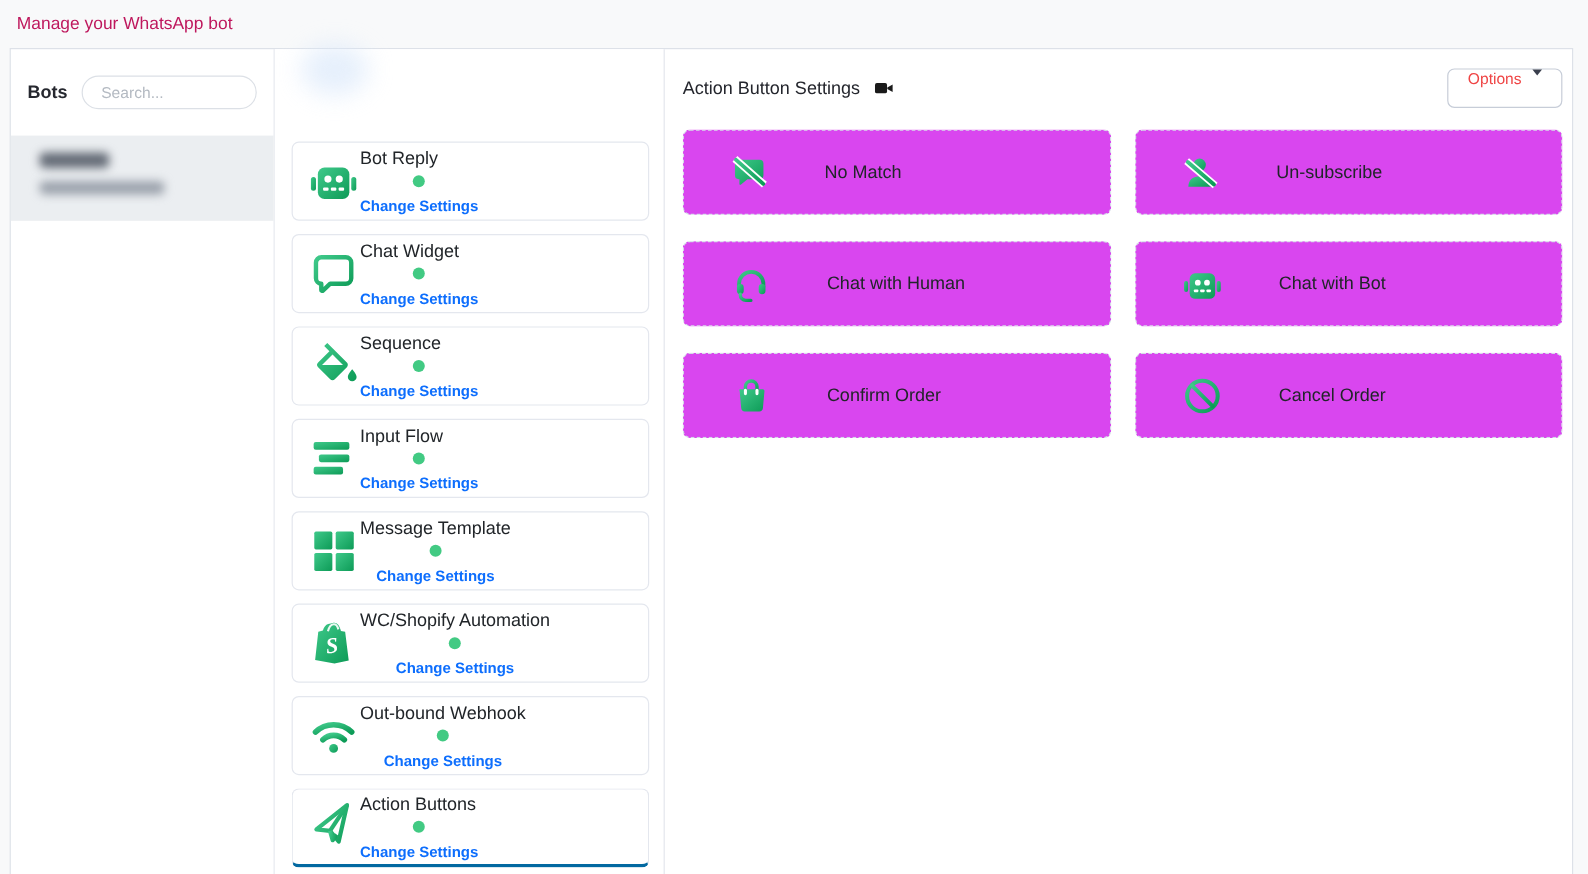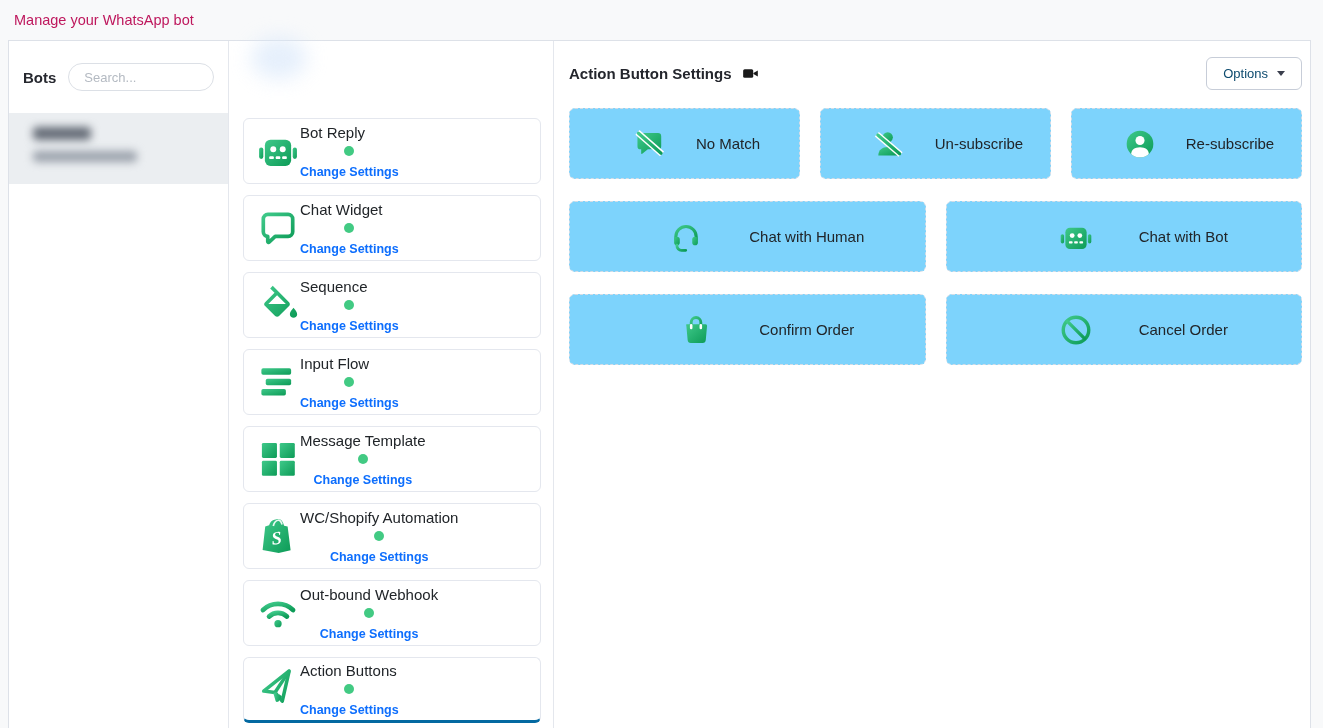--- a/index.html
+++ b/index.html
@@ -37,32 +37,32 @@
   .card-icon svg { width:42px; height:42px; }
   .card-title { font-size:15px; color:#212529; font-weight:500; }
   .card-link-row { display:flex; align-items:center; gap:9px; margin-top:5px;flex-direction:column; }
   .dot { width:10px; height:10px; border-radius:50%; background:#42ca83; flex:none; }
   .card-link { font-size:12.5px; font-weight:700; color:#0d6efd; text-decoration:none; cursor:pointer; }
 
   
   .rightpanel { flex:1; padding:16px 8px 0 15px; }
   .panel-header { display:flex; align-items:center; justify-content:space-between; height:32px; }
   .panel-title-wrap { display:flex; align-items:center; gap:11px; }
-  .panel-title { font-size:15px; font-weight:700; color:#24262d; }
+  .panel-title { font-size:15px; font-weight:400; color:#24262d; }
   .camera-icon svg { width:17px; height:17px; display:block; }
-  .options-btn { display:flex; align-items:center; gap:9px; padding:0 16px; height:33px;
+  .options-btn { display:flex; align-items:flex-start; gap:9px; padding:0 16px; height:33px;
     border:1px solid #c7cdd8; border-radius:6px; background:#fff; cursor:pointer;
-    font-size:13px; color:#0c4a6e; font-family:"Liberation Sans", sans-serif; }
+    font-size:13px; color:#ef4444; font-family:"Liberation Sans", sans-serif; }
   .caret { width:0; height:0; border-left:4px solid transparent; border-right:4px solid transparent;
     border-top:5px solid #3a3f4d; }
 
   .actions { margin-top:19px; }
   .action-row { display:flex; gap:20px; margin-bottom:22px; }
   .action-box { flex:1; height:71px; border:1px dashed #d3dce6; border-radius:6px;
-    background:#7dd3fc; display:flex; align-items:center; cursor:pointer;justify-content:center; }
+    background:#d946ef; display:flex; align-items:center; cursor:pointer; }
   .abox-icon { margin-left:11%; flex:none; display:flex; }
   .abox-icon svg { width:32px; height:32px; }
   .action-row.wide .abox-icon svg { width:34px; height:34px; }
   .abox-label { margin-left:13%; font-size:15px; color:#212529; font-weight:500; white-space:nowrap; }
 </style>
 </head>
 <body>
 
 <svg width="0" height="0" style="position:absolute">
   <defs>
@@ -274,32 +274,20 @@
           <span class="abox-icon">
             <svg viewBox="0 0 24 24">
                 <circle cx="11" cy="7" r="3.9" fill="url(#gg)"></circle>
                 <path d="M4 20.4c0-3.9 3.1-6.2 7-6.2s7 2.3 7 6.2v.3H4Z" fill="url(#gg)"></path>
                 <path d="M2.9 4.7 20.7 19.9" stroke="#fff" stroke-width="4.6"></path>
                 <path d="M3.6 5.3 20 19.3" stroke="url(#gg)" stroke-width="2.4" stroke-linecap="round"></path>
               </svg>
           </span>
           <span class="abox-label">Un-subscribe</span>
         </div>
-        <div class="action-box">
-          <span class="abox-icon">
-            <svg viewBox="0 0 24 24">
-                <circle cx="12" cy="12" r="10" fill="url(#gg)"></circle>
-                <g clip-path="url(#circ)">
-                  <circle cx="12" cy="9.4" r="3.4" fill="#fff"></circle>
-                  <path d="M12 14.5c-4 0-6.6 2.1-6.6 4.9V23h13.2v-3.6c0-2.8-2.6-4.9-6.6-4.9Z" fill="#fff"></path>
-                </g>
-              </svg>
-          </span>
-          <span class="abox-label">Re-subscribe</span>
-        </div>
       </div>
 
       <div class="action-row wide">
         <div class="action-box">
           <span class="abox-icon">
             <svg viewBox="0 0 24 24">
                 <path d="M4.8 13.4v-1.6a7.2 7.2 0 0 1 14.4 0v1.6" stroke="url(#gg)" stroke-width="2.2" fill="none" stroke-linecap="round"></path>
                 <rect x="3.6" y="11.8" width="4" height="6" rx="2" fill="url(#gg)"></rect>
                 <rect x="16.4" y="11.8" width="4" height="6" rx="2" fill="url(#gg)"></rect>
                 <path d="M5.6 17.8v.4a3.2 3.2 0 0 0 3.2 3.2h3" stroke="url(#gg)" stroke-width="2" fill="none" stroke-linecap="round"></path>

